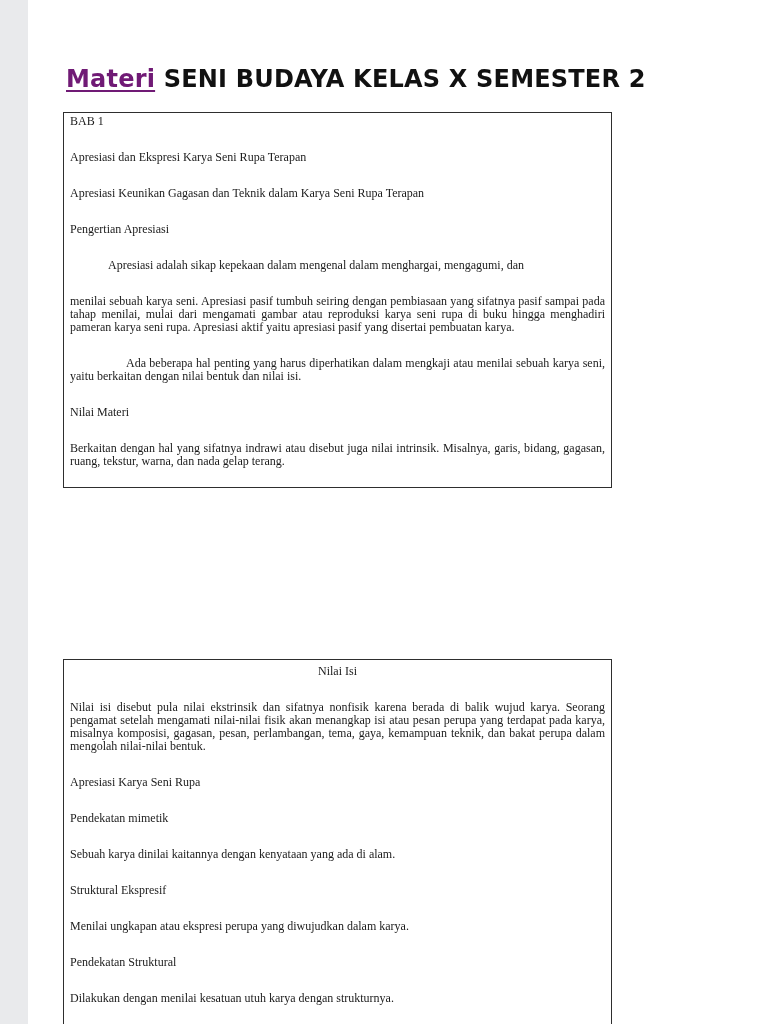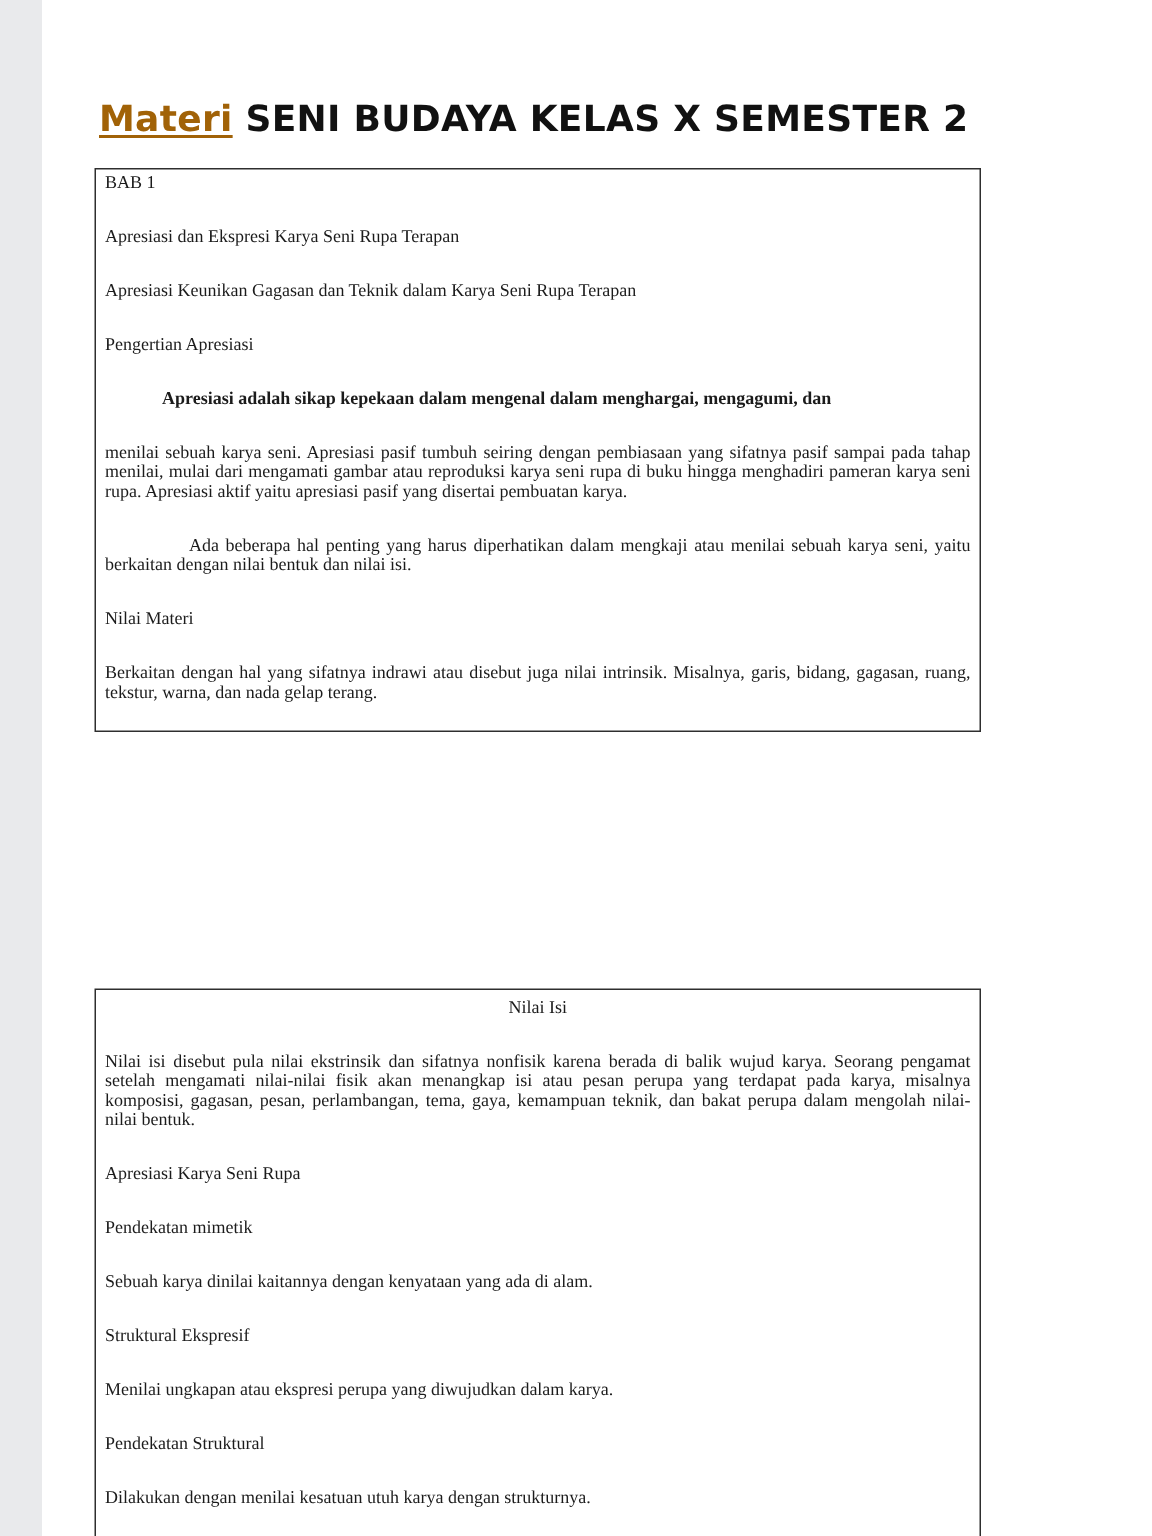--- a/index.html
+++ b/index.html
@@ -34,47 +34,47 @@
   }
   .title .t-link{
     text-decoration:underline;
     text-decoration-thickness:2px;
     text-underline-offset:3px;
     cursor:pointer;
   }
   .docbox{
     position:absolute;
     left:63px;
-    width:591px;
+    width:549px;
     box-sizing:border-box;
     border:1px solid #2e2e2e;
     background:#ffffff;
     font-size:12px;
     line-height:13px;
   }
   #box1{top:112px;height:376px;overflow:hidden;}
   #box2{top:659px;height:380px;overflow:hidden;}
   .row{
     position:relative;
     margin:23px 6px 0 6px;
   }
   .row:first-child{margin-top:2px;}
   #box2 .row:first-child{margin-top:5px;text-align:center;}
   .txt{display:block;}
   .justify .txt{text-align:justify;}
   .hang .txt{text-indent:56px;}
-  .indent1 .txt{margin-left:38px;font-weight:bold;}
+  .indent1 .txt{margin-left:38px;}
 </style>
 </head>
 <body>
 
 <div class="page">
   <div class="gutter" style="background: rgb(233, 234, 236);"></div>
 
-  <h1 class="title"><span class="t-link" style="color: #a16207;">Materi</span><span class="t-rest" style="color: rgb(17, 17, 17);"> SENI BUDAYA KELAS X SEMESTER 2</span></h1>
+  <h1 class="title"><span class="t-link" style="color: #701a75;">Materi</span><span class="t-rest" style="color: rgb(17, 17, 17);"> SENI BUDAYA KELAS X SEMESTER 2</span></h1>
 
   <div class="docbox" id="box1" style="border-color: rgb(46, 46, 46);">
       <div class="row plain">
         <span class="txt">BAB 1</span>
       </div>
       <div class="row plain">
         <span class="txt">Apresiasi dan Ekspresi Karya Seni Rupa Terapan</span>
       </div>
       <div class="row plain">
         <span class="txt">Apresiasi Keunikan Gagasan dan Teknik dalam Karya Seni Rupa Terapan</span>

